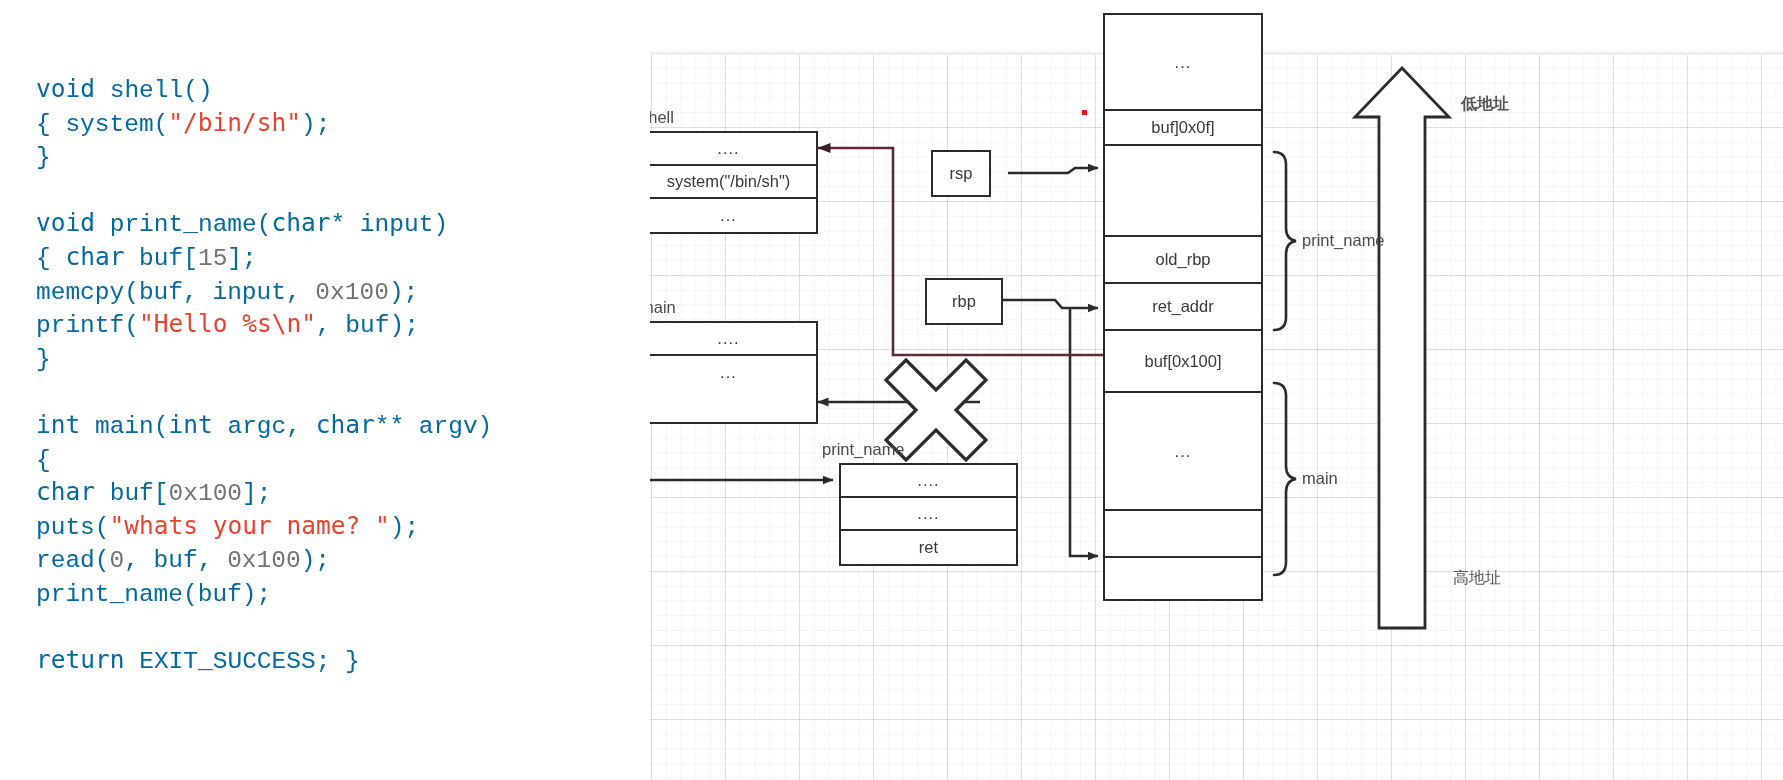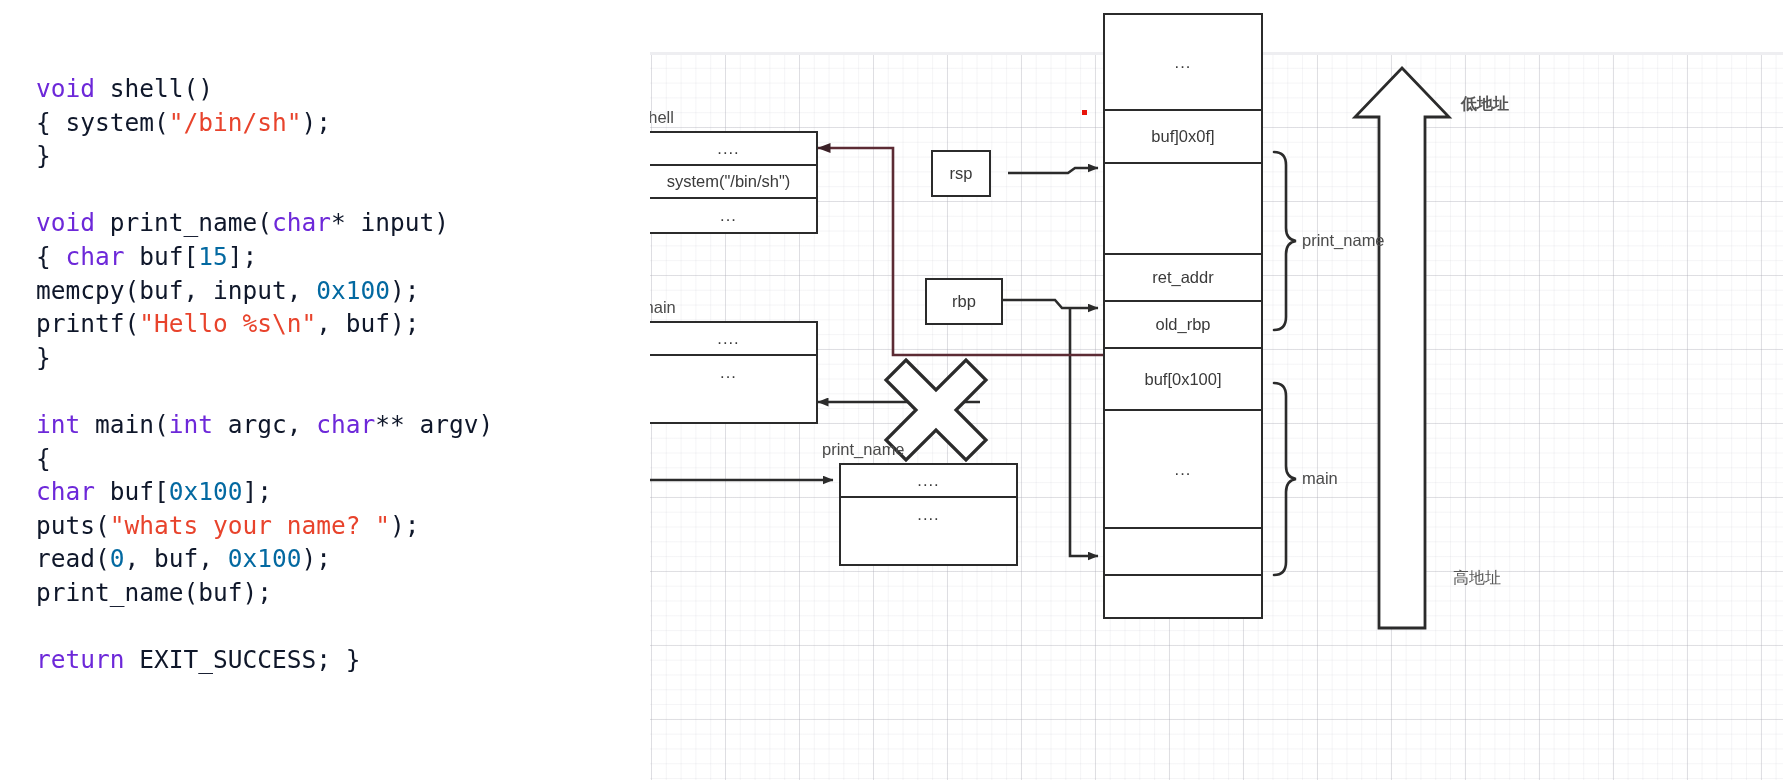--- a/index.html
+++ b/index.html
@@ -21,24 +21,24 @@
     padding: 72px 0 0 36px;
   }
   #code-listing {
     font-family: "DejaVu Sans Mono", "Liberation Mono", monospace;
     font-size: 24.5px;
     line-height: 33.6px;
     color: #3b3b3b;
     white-space: pre;
   }
   .ln { display: block; height: 33.6px; }
-  .kw  { color: #6d28d9; }
+  .kw  { color: #0369a1; }
   .str { color: #e8432c; }
-  .num { color: #0369a1; }
-  .pl  { color: #0f172a; }
+  .num { color: #737373; font-family: Liberation Mono, monospace; }
+  .pl  { color: #0369a1; font-family: Liberation Mono, monospace; }
 
   
   #diagram {
     position: absolute; left: 650px; top: 0;
     width: 1133px; height: 780px;
     background: #ffffff;
     overflow: hidden;
   }
   #grid-canvas {
     position: absolute; left: 0; top: 52px;
@@ -180,31 +180,32 @@
     <div class="frame-label" style="left:-10px; top:298px;">main</div>
     <div class="frame" id="frame-main" style="left:-11px; top:321px; width:179px; height:103px;">
         <div class="row dots" style="height: 33px;">....</div>
         <div class="row dots" style="height: 32px;">...</div>
       </div>
 
     <div class="frame-label" style="left:172px; top:440px;">print_name</div>
     <div class="frame" id="frame-print-name" style="left:189px; top:463px; width:179px; height:103px;">
         <div class="row dots" style="height: 33px;">....</div>
         <div class="row dots" style="height: 33px;">....</div>
+        <div class="row" style="height: 32px;">ret</div>
       </div>
 
     <div class="reg-box" style="left:281px; top:150px; width:60px; height:47px;">rsp</div>
     <div class="reg-box" style="left:275px; top:278px; width:78px; height:47px;">rbp</div>
 
     <div id="stack">
         <div class="srow dots" style="height: 96px;">...</div>
-        <div class="srow" style="height: 53px;">buf]0x0f]</div>
+        <div class="srow" style="height: 35px;">buf]0x0f]</div>
         <div class="srow" style="height: 91px;"></div>
+        <div class="srow" style="height: 47px;">old_rbp</div>
         <div class="srow" style="height: 47px;">ret_addr</div>
-        <div class="srow" style="height: 47px;">old_rbp</div>
         <div class="srow" style="height: 62px;">buf[0x100]</div>
         <div class="srow dots" style="height: 118px;">...</div>
         <div class="srow" style="height: 47px;"></div>
         <div class="srow" style="height: 41px;"></div>
       </div>
 
     <div class="brace-label" style="left:652px; top:231px;">print_name</div>
     <div class="brace-label" style="left:652px; top:469px;">main</div>
 
     <div class="addr-label" style="left:811px; top:94px;font-weight:bold;">低地址</div>

